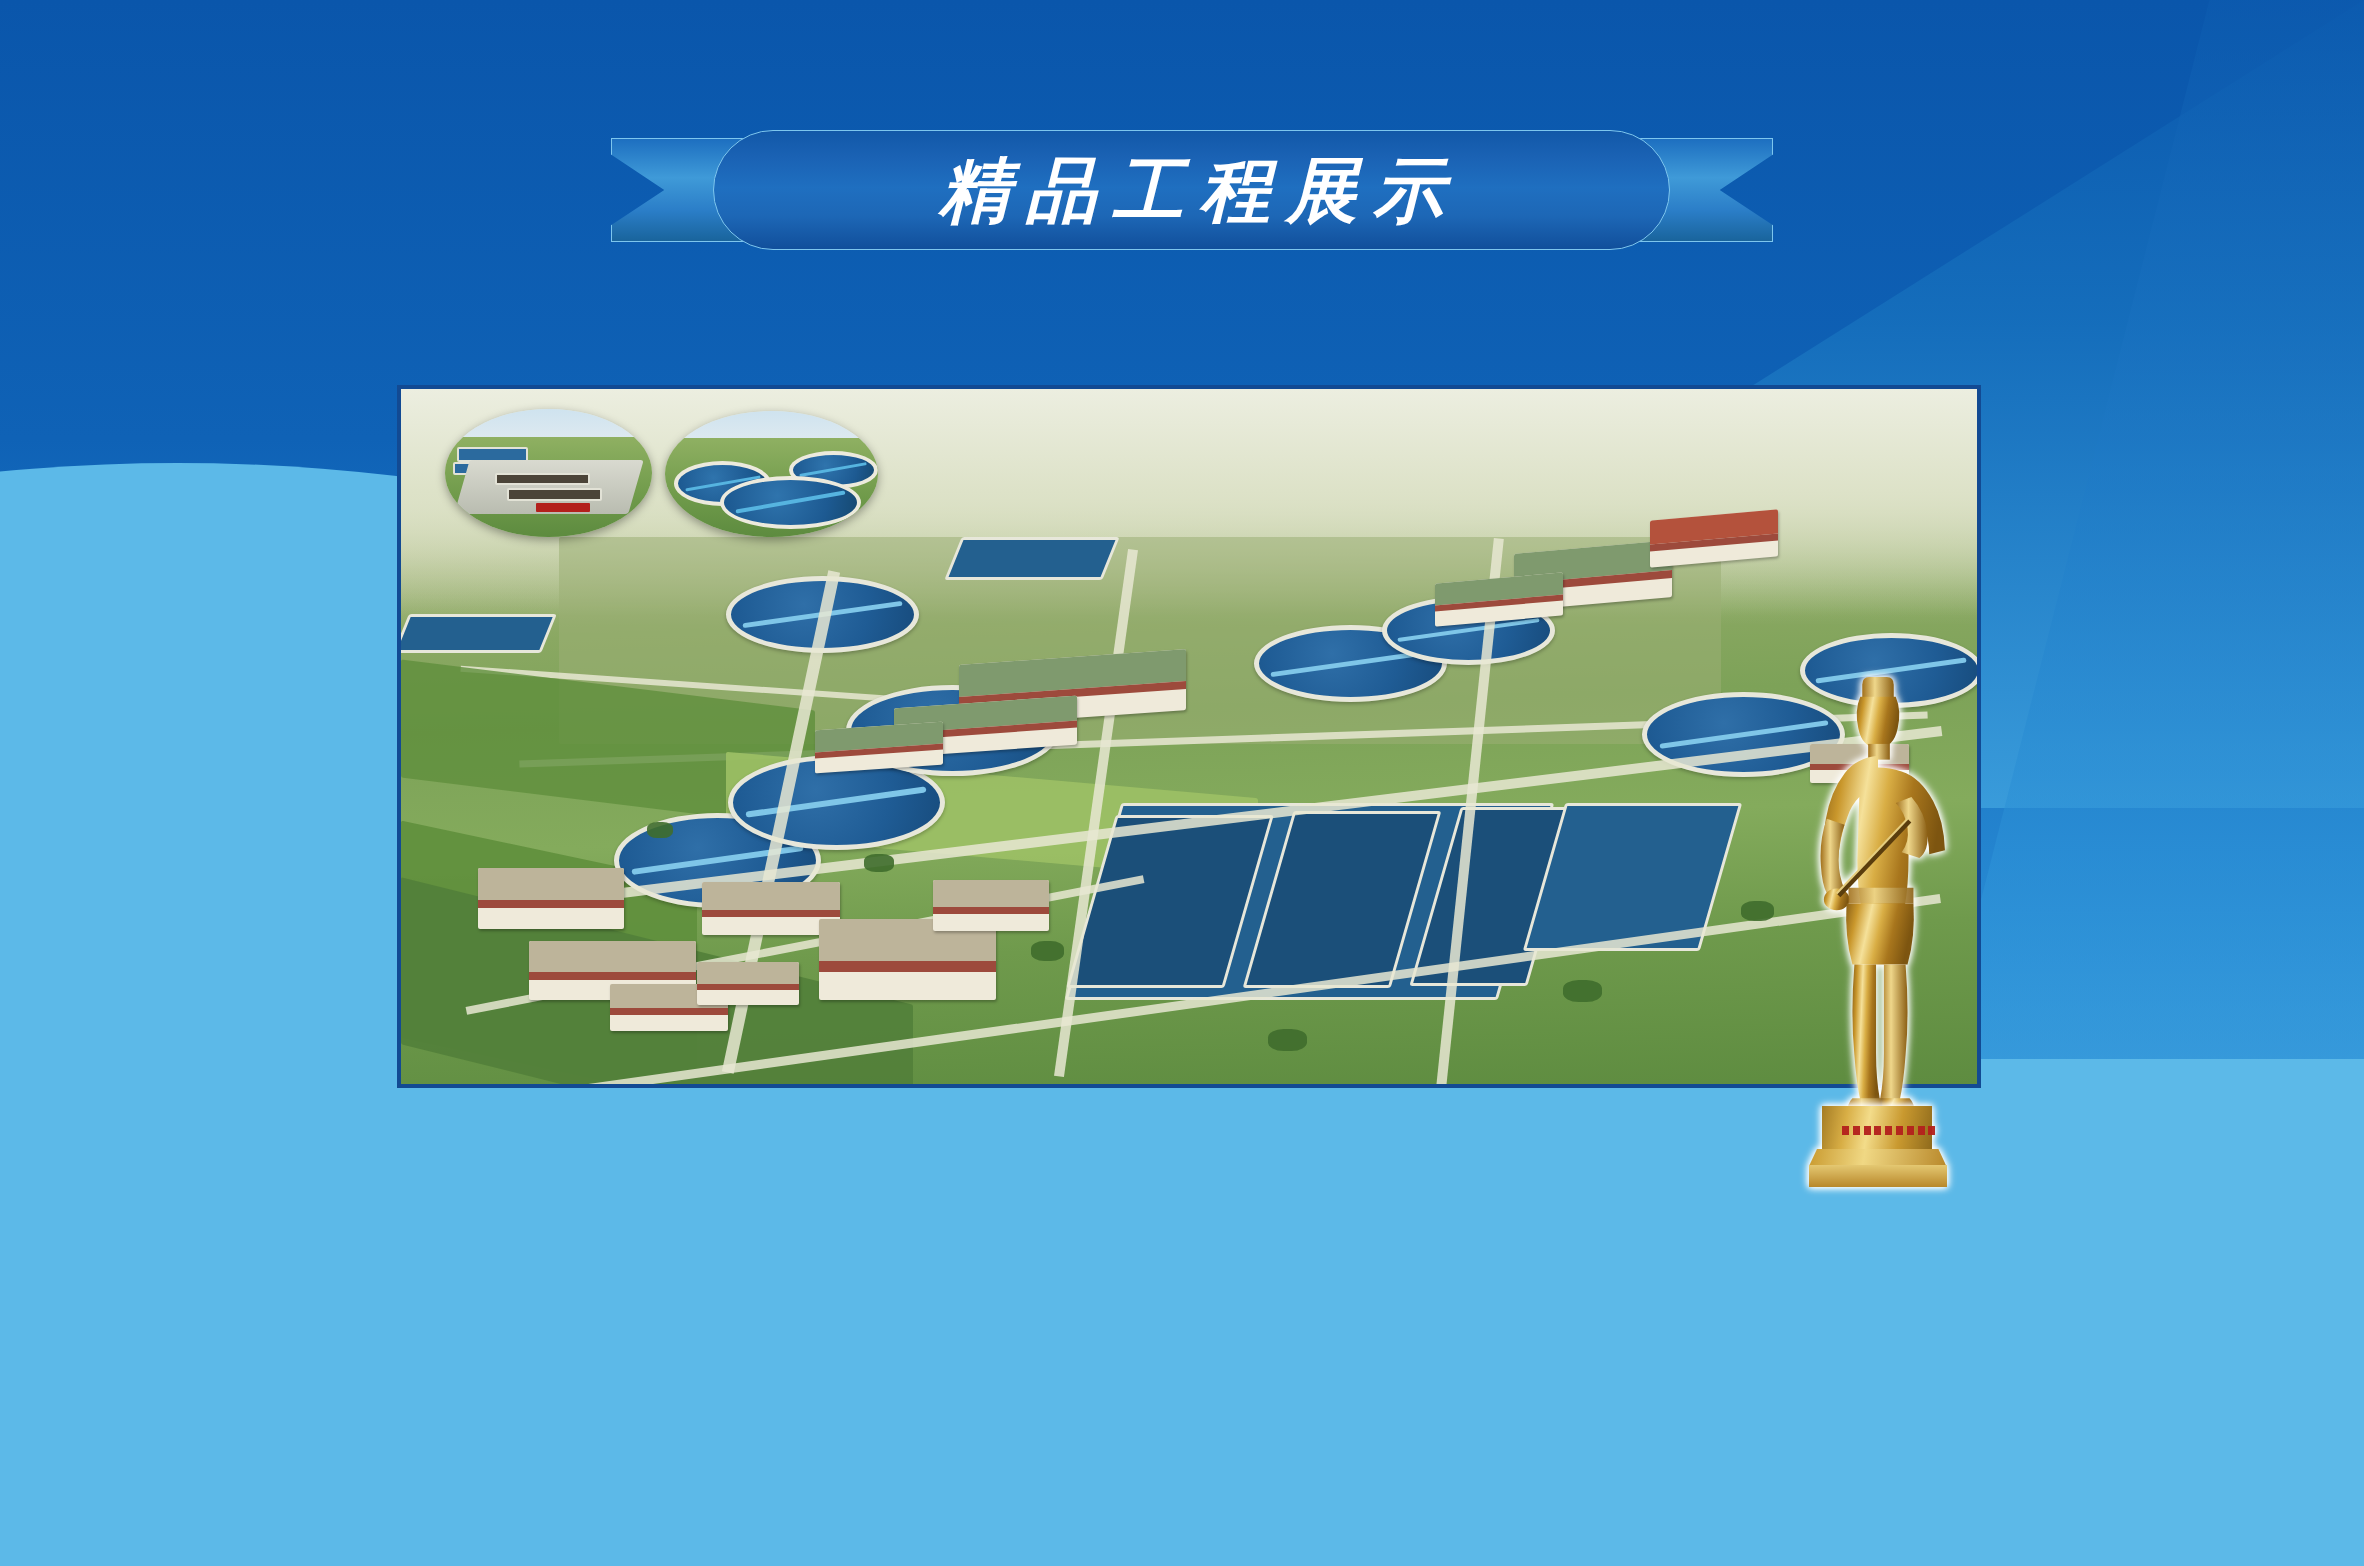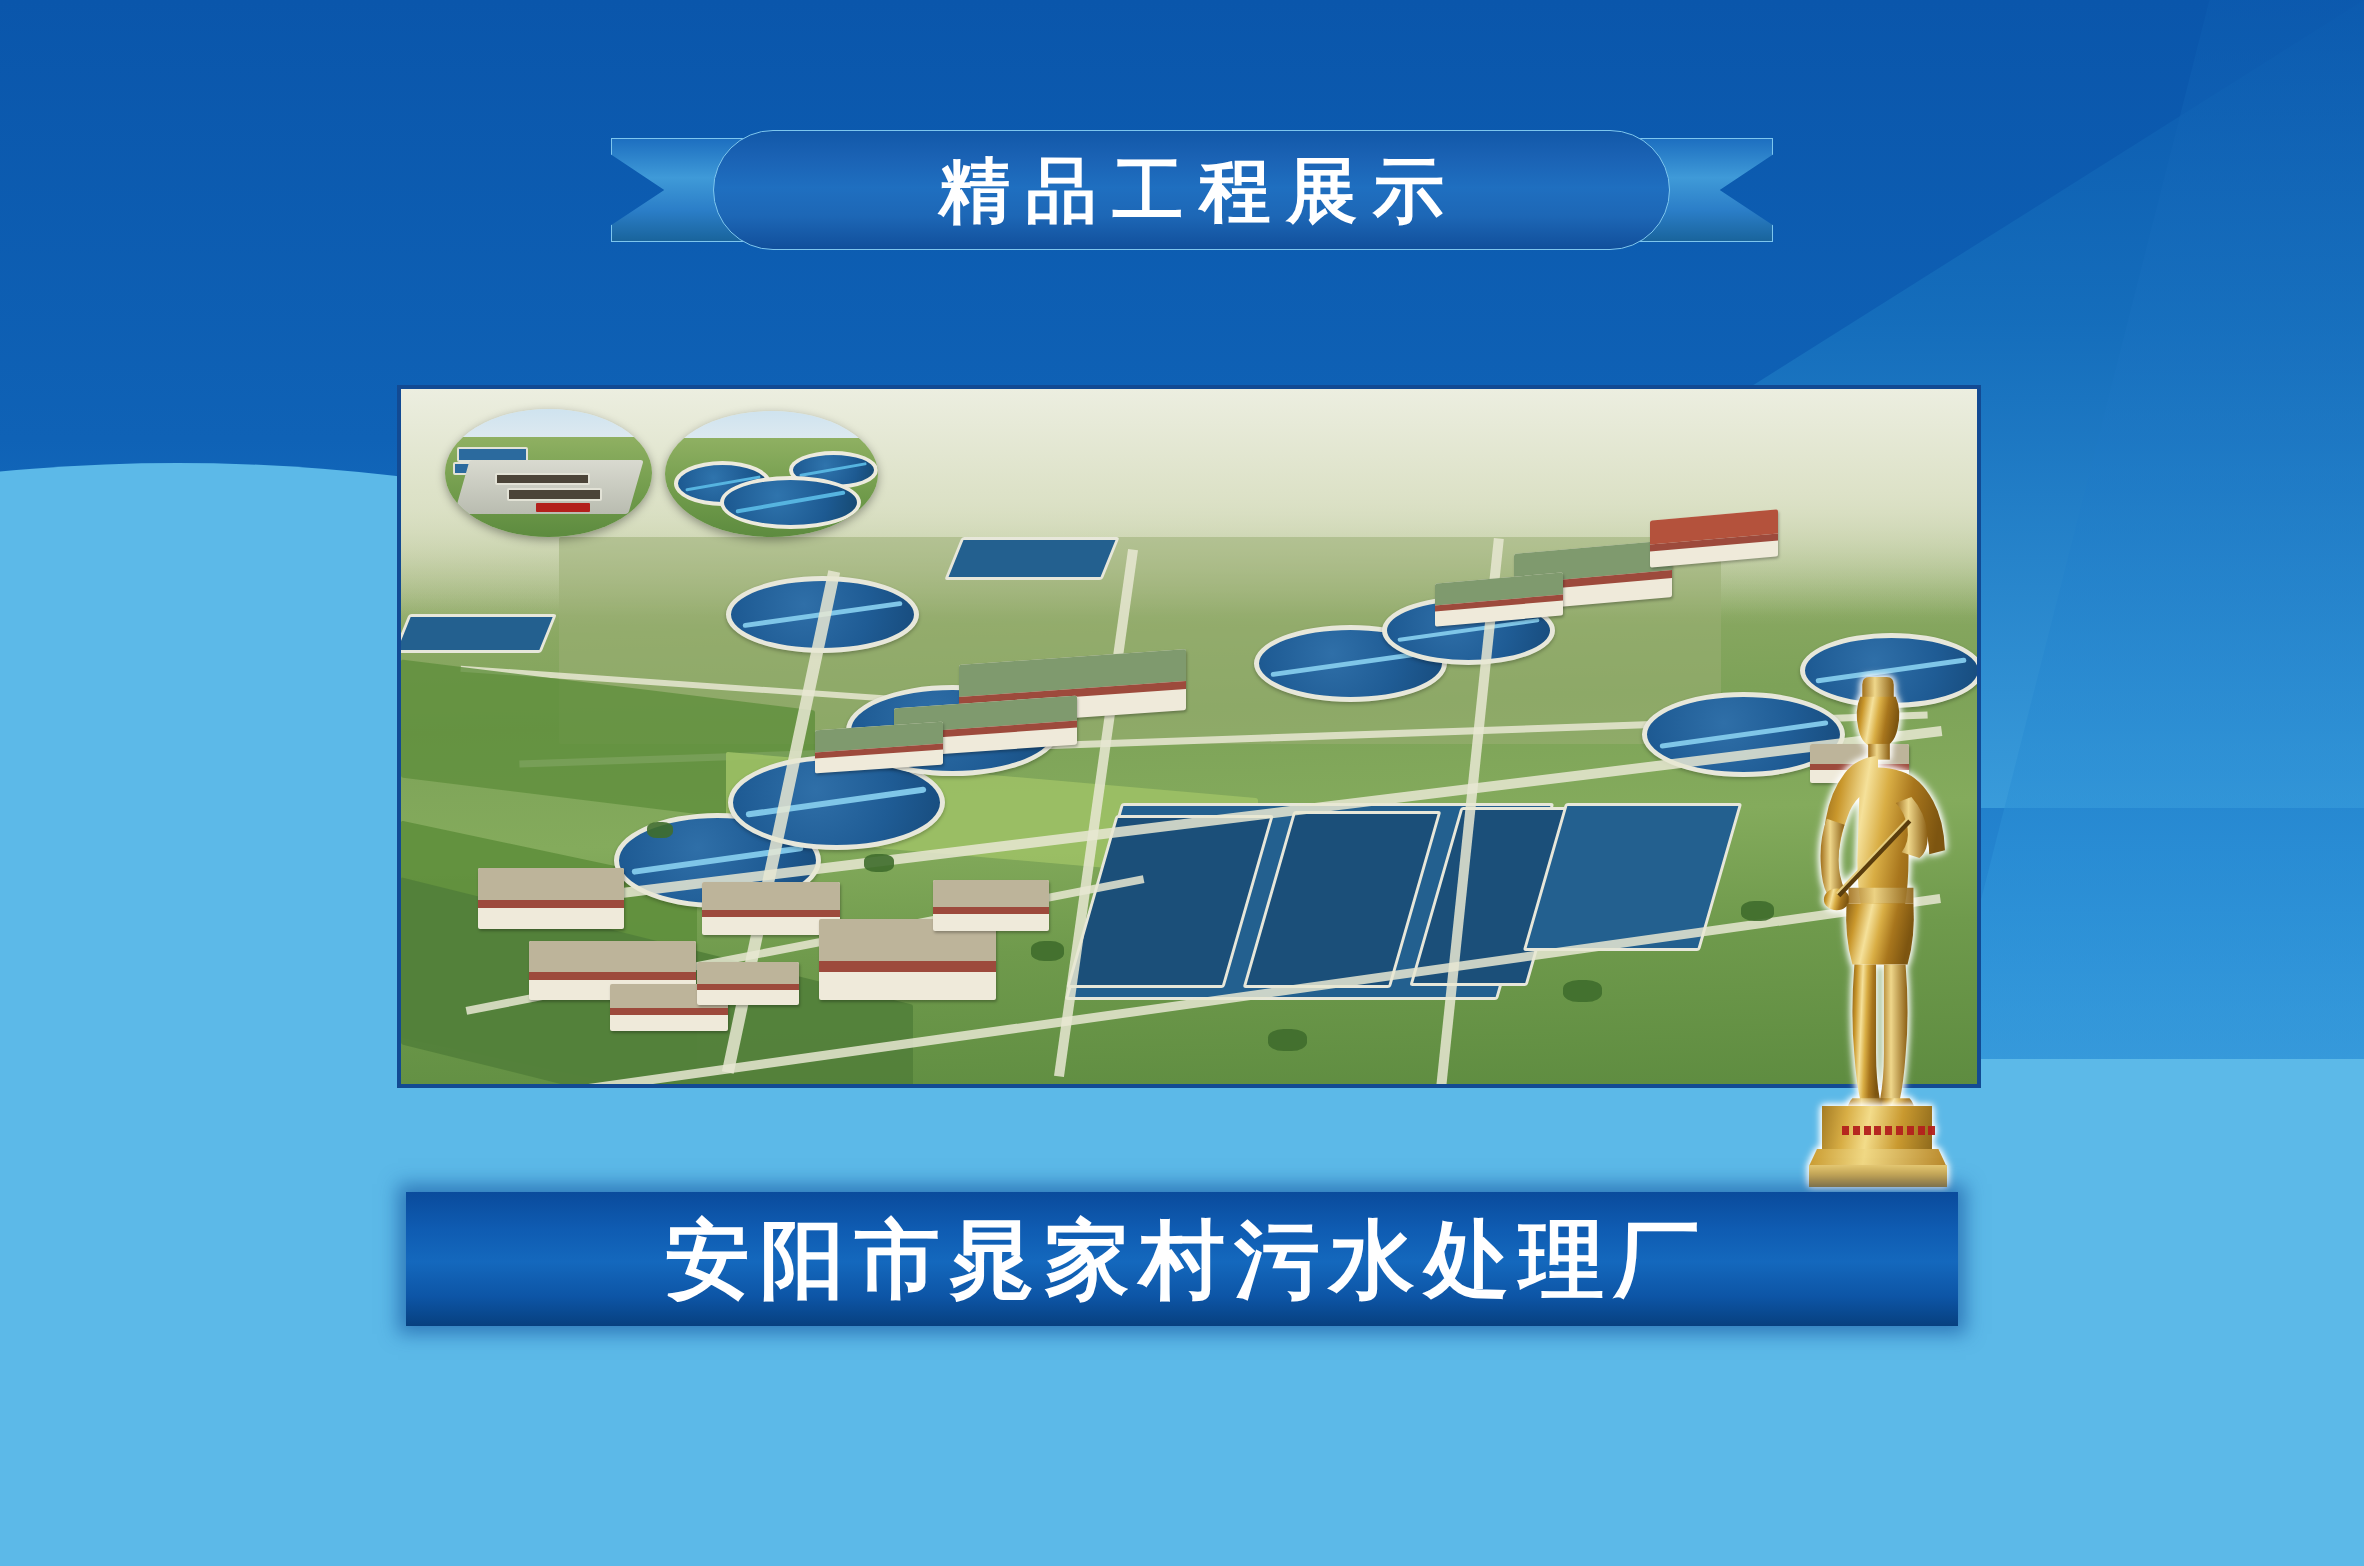--- a/index.html
+++ b/index.html
@@ -30,21 +30,21 @@
     background:linear-gradient(180deg,#1d6fc0 0%,#3f9ad8 38%,#2b7ec8 70%,#19649c 100%);
     border:1px solid #7dc6ee;}
   .tail.left{left:0;clip-path:polygon(0 0,100% 0,100% 12%,100% 88%,100% 100%,0 100%,0 84%,36% 50%,0 16%);}
   .tail.right{right:0;clip-path:polygon(100% 0,100% 16%,64% 50%,100% 84%,100% 100%,0 100%,0 0);}
   .banner-pill{position:absolute;left:102px;top:0;width:957px;height:120px;
     border-radius:60px;border:1px solid #7dc6ee;
     background:linear-gradient(180deg,#1258a8 0%,#1a62b4 22%,#1f6fc0 48%,#1d67b6 72%,#114f9b 100%);
     display:flex;align-items:center;justify-content:center;}
   .banner-text{color:#fff;font-size:71px;font-weight:bold;letter-spacing:15.8px;
     text-indent:15.8px;font-family:"DejaVu Serif","Liberation Serif",serif;line-height:1;
-    white-space:nowrap;}
+    white-space:nowrap;font-style:italic;}
 
   
   .photo-frame{position:absolute;left:397px;top:385px;width:1584px;height:703px;
     border:4.9px solid #124a93;background:#cfd8bd;overflow:hidden;}
   .photo{position:absolute;inset:0;overflow:hidden;
     background:
       linear-gradient(180deg,rgba(240,240,226,.96) 0%,rgba(222,228,198,.55) 16%,rgba(0,0,0,0) 34%),
       linear-gradient(178deg,#e9ecdc 0%,#c8d0a8 12%,#9fb277 24%,#8aa862 34%,#7da258 46%,#84ab5c 62%,#6f9a4c 78%,#5e8c40 100%);}
   
   .haze{position:absolute;left:0;top:0;width:100%;height:227px;
@@ -328,19 +328,16 @@
     </svg>
     <div class="tr-base">
       <div class="blk">
         <div class="redtext"></div>
       </div>
       <div class="plinth"></div>
       <div class="foot"></div>
     </div>
   </div>
 
-  <div class="caption-bar">
-    <span class="caption-text">安阳市晁家村污水处理厂</span>
-  </div>
 
 
 </div>
 
 
 </body></html>

